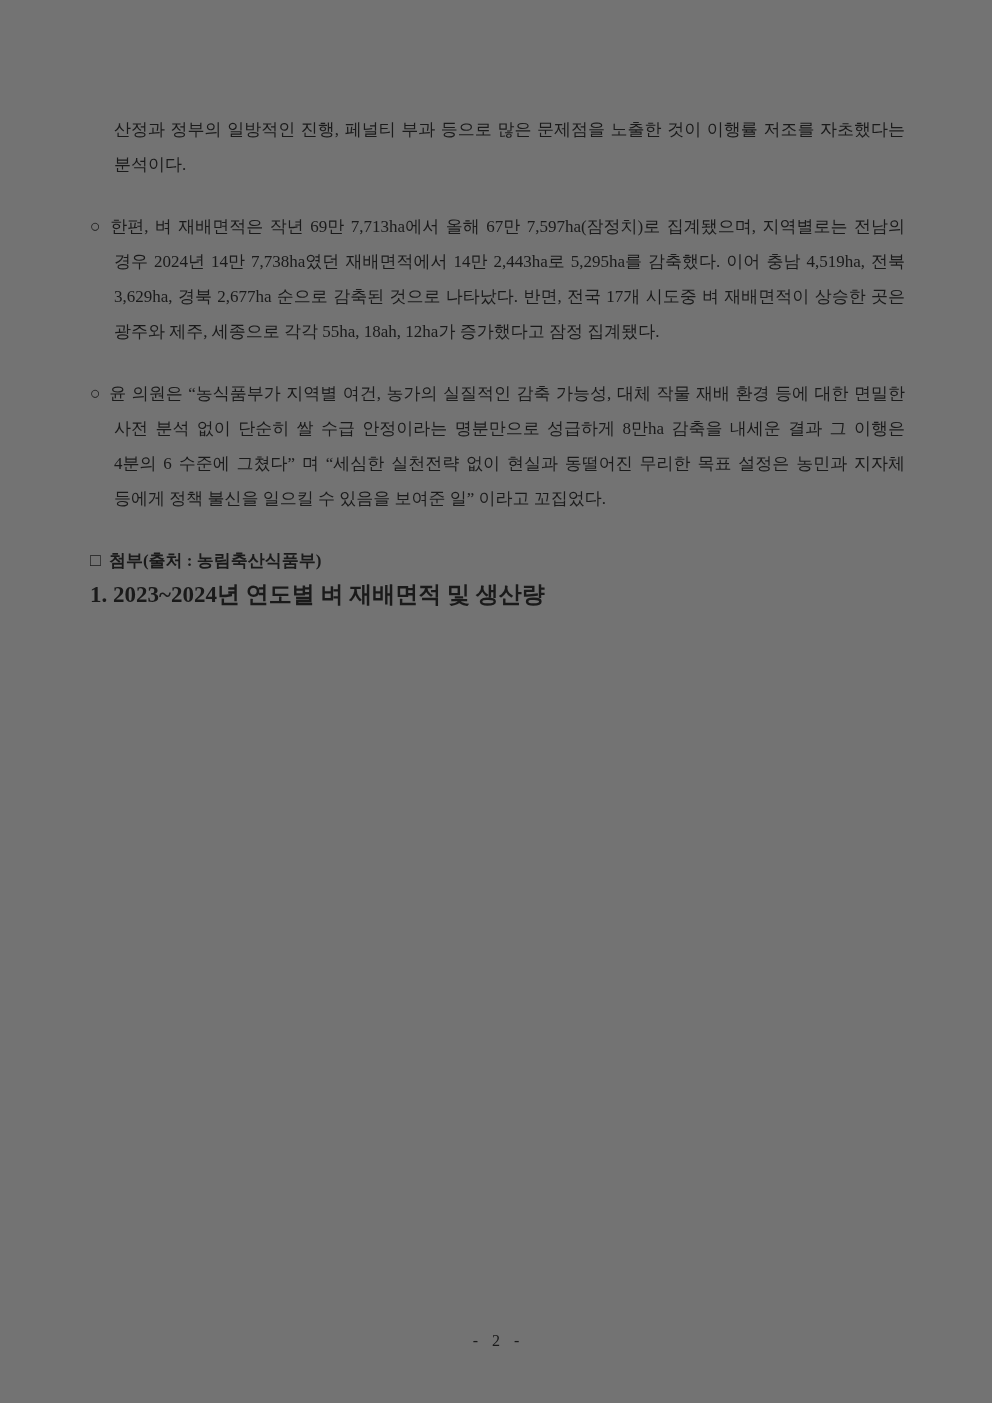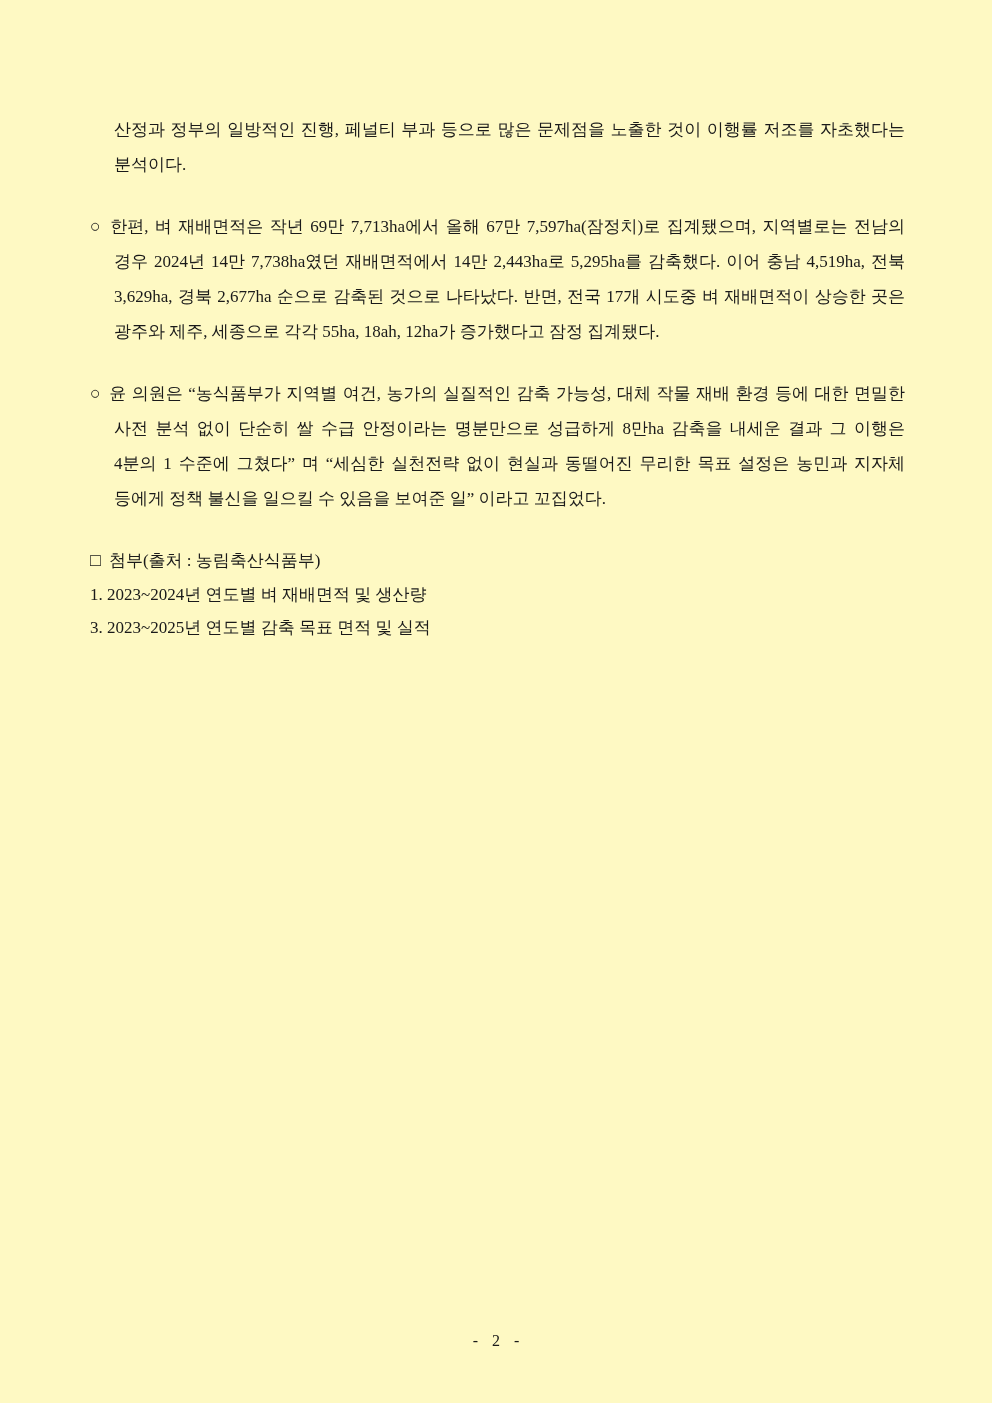--- a/index.html
+++ b/index.html
@@ -1,21 +1,21 @@
 <!DOCTYPE html>
 <html><head>
 <meta charset="utf-8">
 <style>
   * { margin: 0; padding: 0; box-sizing: border-box; }
   html, body { background: #ffffff; }
   .page {
     position: relative;
     width: 992px;
     height: 1403px;
-    background: #fef9c3;
+    background: #737373;
     font-family: "Liberation Serif", "DejaVu Serif", serif;
     color: #1a1a1a;
     overflow: hidden;
   }
   .content {
     position: absolute;
     top: 112px;
     left: 90px;
     width: 815px;
   }
@@ -30,32 +30,33 @@
   }
   .para.continuation {
     text-indent: 0;
   }
   .bullet {
     font-size: 18px;
     margin-right: 7px;
   }
   .attachment {
     margin-top: 6px;
+    font-weight: bold;
   }
   .attach-header {
     font-size: 17px;
     line-height: 34px;
     word-break: keep-all;
   }
   .sq-bullet {
     font-size: 18px;
     margin-right: 8px;
   }
   .attach-item {
-    font-size: 17px;
+    font-size: 23px;
     line-height: 33px;
     word-break: keep-all;
   }
   .page-number {
     position: absolute;
     top: 1332px;
     left: 0;
     width: 100%;
     text-align: center;
     font-size: 16px;
@@ -67,25 +68,24 @@
 <body>
 
 <div class="page">
   <div class="content">
 
     <p class="para continuation"><span>산정과 정부의 일방적인 진행, 페널티 부과 등으로 많은 문제점을 노출한 것이 이행률 저조를 자초했다는 분석이다.</span></p>
 
 
     <p class="para"><span class="bullet">○</span><span>한편, 벼 재배면적은 작년 69만 7,713ha에서 올해 67만 7,597ha(잠정치)로 집계됐으며, 지역별로는 전남의 경우 2024년 14만 7,738ha였던 재배면적에서 14만 2,443ha로 5,295ha를 감축했다. 이어 충남 4,519ha, 전북 3,629ha, 경북 2,677ha 순으로 감축된 것으로 나타났다. 반면, 전국 17개 시도중 벼 재배면적이 상승한 곳은 광주와 제주, 세종으로 각각 55ha, 18ah, 12ha가 증가했다고 잠정 집계됐다.</span></p>
 
-    <p class="para"><span class="bullet">○</span><span>윤 의원은 “농식품부가 지역별 여건, 농가의 실질적인 감축 가능성, 대체 작물 재배 환경 등에 대한 면밀한 사전 분석 없이 단순히 쌀 수급 안정이라는 명분만으로 성급하게 8만ha 감축을 내세운 결과 그 이행은 4분의 1 수준에 그쳤다” 며 “세심한 실천전략 없이 현실과 동떨어진 무리한 목표 설정은 농민과 지자체 등에게 정책 불신을 일으킬 수 있음을 보여준 일” 이라고 꼬집었다.</span></p>
+    <p class="para"><span class="bullet">○</span><span>윤 의원은 “농식품부가 지역별 여건, 농가의 실질적인 감축 가능성, 대체 작물 재배 환경 등에 대한 면밀한 사전 분석 없이 단순히 쌀 수급 안정이라는 명분만으로 성급하게 8만ha 감축을 내세운 결과 그 이행은 4분의 6 수준에 그쳤다” 며 “세심한 실천전략 없이 현실과 동떨어진 무리한 목표 설정은 농민과 지자체 등에게 정책 불신을 일으킬 수 있음을 보여준 일” 이라고 꼬집었다.</span></p>
 
 
     <div class="attachment">
       <p class="attach-header"><span class="sq-bullet">□</span><span>첨부(출처 : 농림축산식품부)</span></p>
       <p class="attach-item">1. 2023~2024년 연도별 벼 재배면적 및 생산량</p>
-      <p class="attach-item">3. 2023~2025년 연도별 감축 목표 면적 및 실적</p>
     </div>
 
   </div>
 
   <div class="page-number">- 2 -</div>
 </div>
 
 </body></html>

